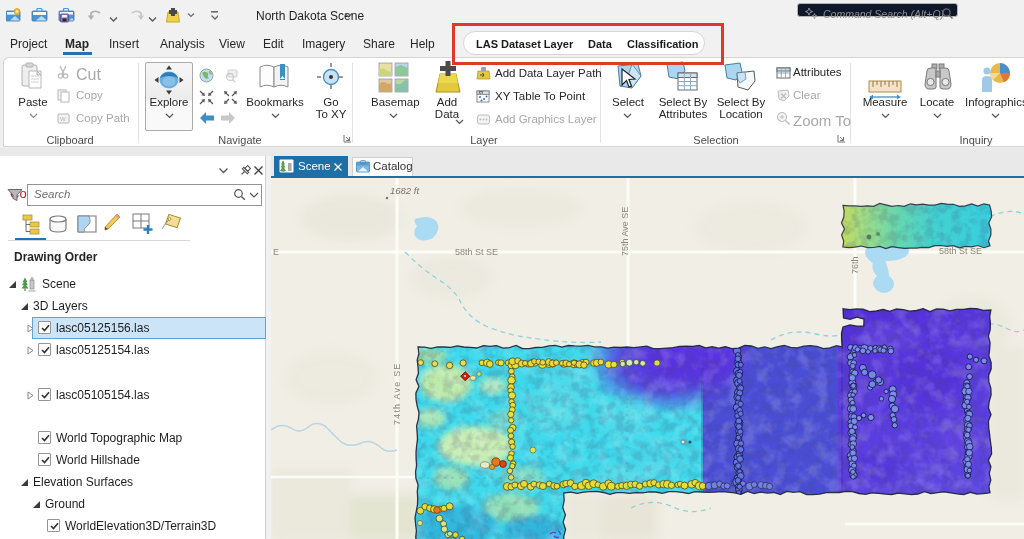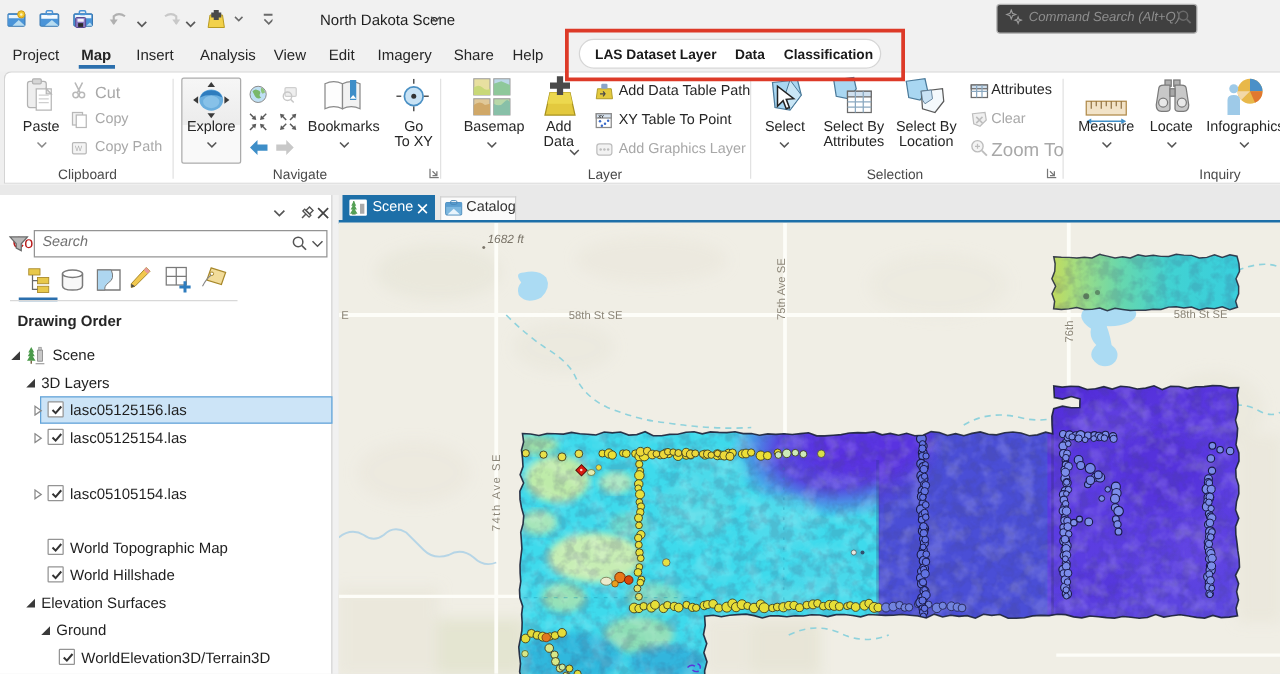--- a/index.html
+++ b/index.html
@@ -64,21 +64,21 @@
         </g>
 <g transform="translate(205,0)">
           <rect x="0" y="4" width="8" height="1.6" fill="#6a6a6a"></rect>
           <path d="M0.5,8.5 l3.5,3.5 3.5,-3.5" fill="none" stroke="#6a6a6a" stroke-width="1.3"></path>
         </g>
 </svg>
 <span class="abs" style="left:256px;top:9px;font-size:12px;color:#1e1e1e;">North Dakota Scene</span>
 <svg class="abs" style="left:344px;top:12px;" width="9" height="7" viewBox="0 0 9 7">
         <path d="M1,1.5 l3.5,3.5 3.5,-3.5" fill="none" stroke="#555" stroke-width="1.2"></path>
       </svg>
-<div class="abs" style="left:797px;top:3px;width:161px;height:24px;background:#404040;border:1px solid #b4b4b4;border-radius:3px;">
+<div class="abs" style="left:797px;top:3px;width:161px;height:14px;background:#0f172a;border:1px solid #b4b4b4;border-radius:3px;">
 <svg class="abs" style="left:6px;top:3px;" width="14" height="14" viewBox="0 0 14 14">
           <path d="M5,1 l1,2.6 2.6,1 -2.6,1 -1,2.6 -1,-2.6 -2.6,-1 2.6,-1 Z" fill="none" stroke="#9a9a9a" stroke-width="0.9"></path>
           <path d="M10.5,6.5 l0.7,1.9 1.9,0.7 -1.9,0.7 -0.7,1.9 -0.7,-1.9 -1.9,-0.7 1.9,-0.7 Z" fill="none" stroke="#9a9a9a" stroke-width="0.9"></path>
         </svg>
 <span class="abs" style="left:25px;top:3.5px;font-size:10.5px;font-style:italic;color:#8e8e8e;">Command Search (Alt+Q)</span>
 <svg class="abs" style="left:143px;top:3px;" width="13" height="13" viewBox="0 0 13 13">
           <circle cx="5.5" cy="5.5" r="3.6" fill="none" stroke="#6a6a6a" stroke-width="1.2"></circle>
           <line x1="8.3" y1="8.3" x2="11.5" y2="11.5" stroke="#6a6a6a" stroke-width="1.4"></line>
         </svg>
 </div>
@@ -132,21 +132,21 @@
       </svg>
 <div class="blabel" style="left:11px;top:39px;width:44px;">Paste</div>
 <svg class="ic" style="left:29px;top:56px;" width="9" height="6" viewBox="0 0 9 6">
         <path d="M1,1 l3.5,3.5 3.5,-3.5" fill="none" stroke="#8a8a8a" stroke-width="1.2"></path>
       </svg>
 <svg class="ic" style="left:56px;top:8px;" width="15" height="15" viewBox="0 0 15 15">
         <path d="M4,1 L8,9 M10,1 L6,9" stroke="#b8b8b8" stroke-width="1.3" fill="none"></path>
         <circle cx="4.5" cy="11" r="2.2" fill="none" stroke="#b8b8b8" stroke-width="1.2"></circle>
         <circle cx="9.5" cy="11" r="2.2" fill="none" stroke="#b8b8b8" stroke-width="1.2"></circle>
       </svg>
-      <span class="abs" style="left:76px;top:9px;font-size:13px;color:#a8a8a8;">Cut</span>
+      <span class="abs" style="left:76px;top:9px;font-size:16px;color:#a8a8a8;">Cut</span>
 <svg class="ic" style="left:56px;top:31px;" width="15" height="15" viewBox="0 0 15 15">
         <rect x="2" y="2" width="8" height="10" fill="#f4f4f4" stroke="#b8b8b8"></rect>
         <rect x="5" y="4" width="8" height="10" fill="#fff" stroke="#b8b8b8"></rect>
       </svg>
       <span class="abs" style="left:76px;top:32px;font-size:11.5px;color:#a8a8a8;">Copy</span>
 <svg class="ic" style="left:56px;top:54px;" width="15" height="15" viewBox="0 0 15 15">
         <rect x="2" y="3" width="11" height="9" rx="1" fill="#f4f4f4" stroke="#b8b8b8"></rect>
         <text x="4" y="10" font-size="6" fill="#b0b0b0" font-family="Liberation Sans">W</text>
       </svg>
       <span class="abs" style="left:76px;top:55px;font-size:11.5px;color:#a8a8a8;">Copy Path</span>
@@ -248,21 +248,21 @@
       </svg>
 <div class="blabel" style="left:424px;top:39px;width:46px;">Add<br>Data</div>
 <svg class="ic" style="left:455px;top:62px;" width="9" height="6" viewBox="0 0 9 6">
         <path d="M1,1 l3.5,3.5 3.5,-3.5" fill="none" stroke="#555" stroke-width="1.2"></path>
       </svg>
 <svg class="ic" style="left:476px;top:9px;" width="15" height="15" viewBox="0 0 15 15">
         <path d="M2,5 L13,5 L14,13 L1,13 Z" fill="#e3c93e" stroke="#a8921e" stroke-width="0.7"></path>
         <rect x="5" y="1" width="5" height="4" rx="1" fill="#8aa4c8"></rect>
         <path d="M4,9 l4,0 m-1.5,-2 l1.5,2 -1.5,2" stroke="#4a4a4a" fill="none"></path>
       </svg>
-      <span class="abs" style="left:495px;top:10px;font-size:11.5px;color:#262626;">Add Data Table Path</span>
+      <span class="abs" style="left:495px;top:10px;font-size:11.5px;color:#262626;">Add Data Layer Path</span>
 <svg class="ic" style="left:476px;top:32px;" width="15" height="15" viewBox="0 0 15 15">
         <rect x="1" y="2" width="12" height="11" fill="#fff" stroke="#8a8a8a"></rect>
         <rect x="1" y="2" width="12" height="3.4" fill="#d8e4f0" stroke="#8a8a8a"></rect>
         <text x="2.5" y="5.2" font-size="3.6" fill="#333" font-family="Liberation Sans" font-weight="bold">XY</text>
         <circle cx="4" cy="8" r="1" fill="#3a6ac8"></circle>
         <circle cx="8" cy="10" r="1" fill="#3a6ac8"></circle>
         <circle cx="10.5" cy="7.5" r="1" fill="#3a6ac8"></circle>
         <circle cx="5.5" cy="11.5" r="1" fill="#3a6ac8"></circle>
       </svg>
       <span class="abs" style="left:495px;top:33px;font-size:11.5px;color:#262626;">XY Table To Point</span>

